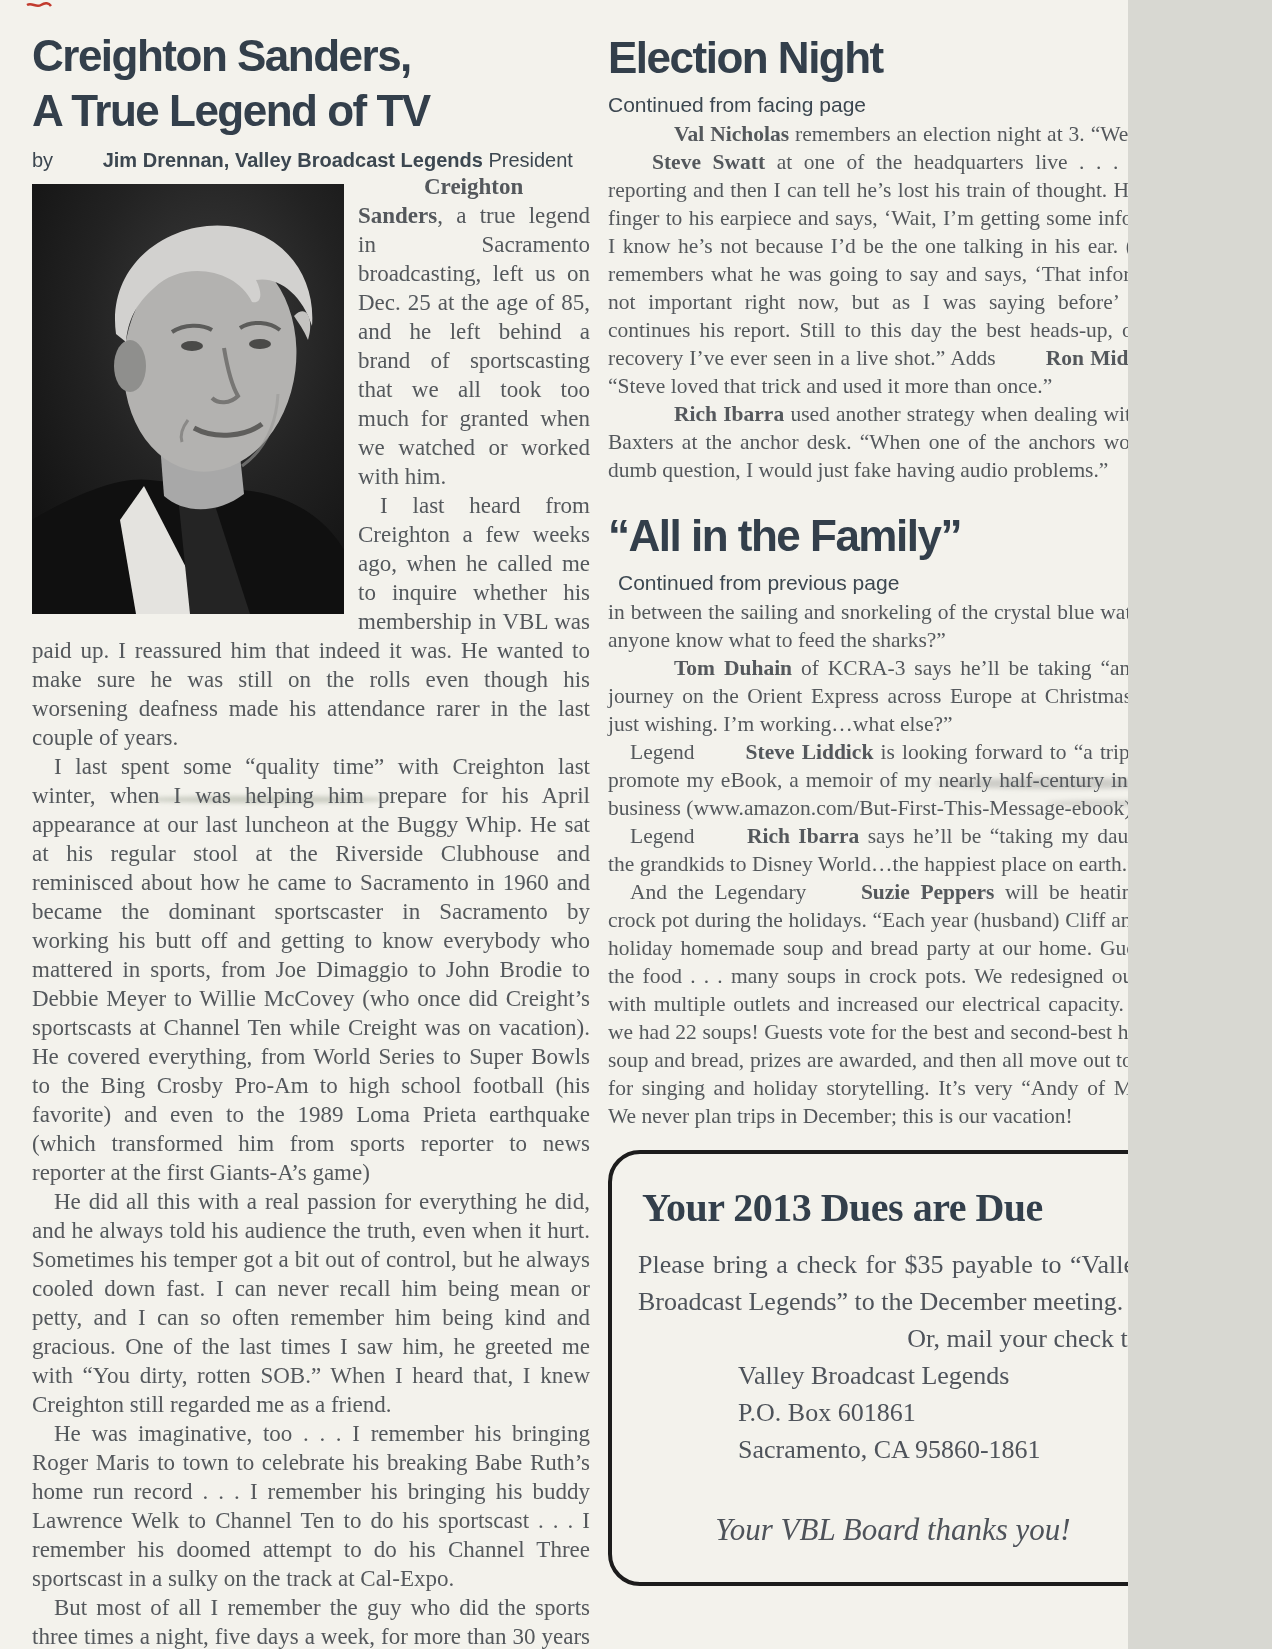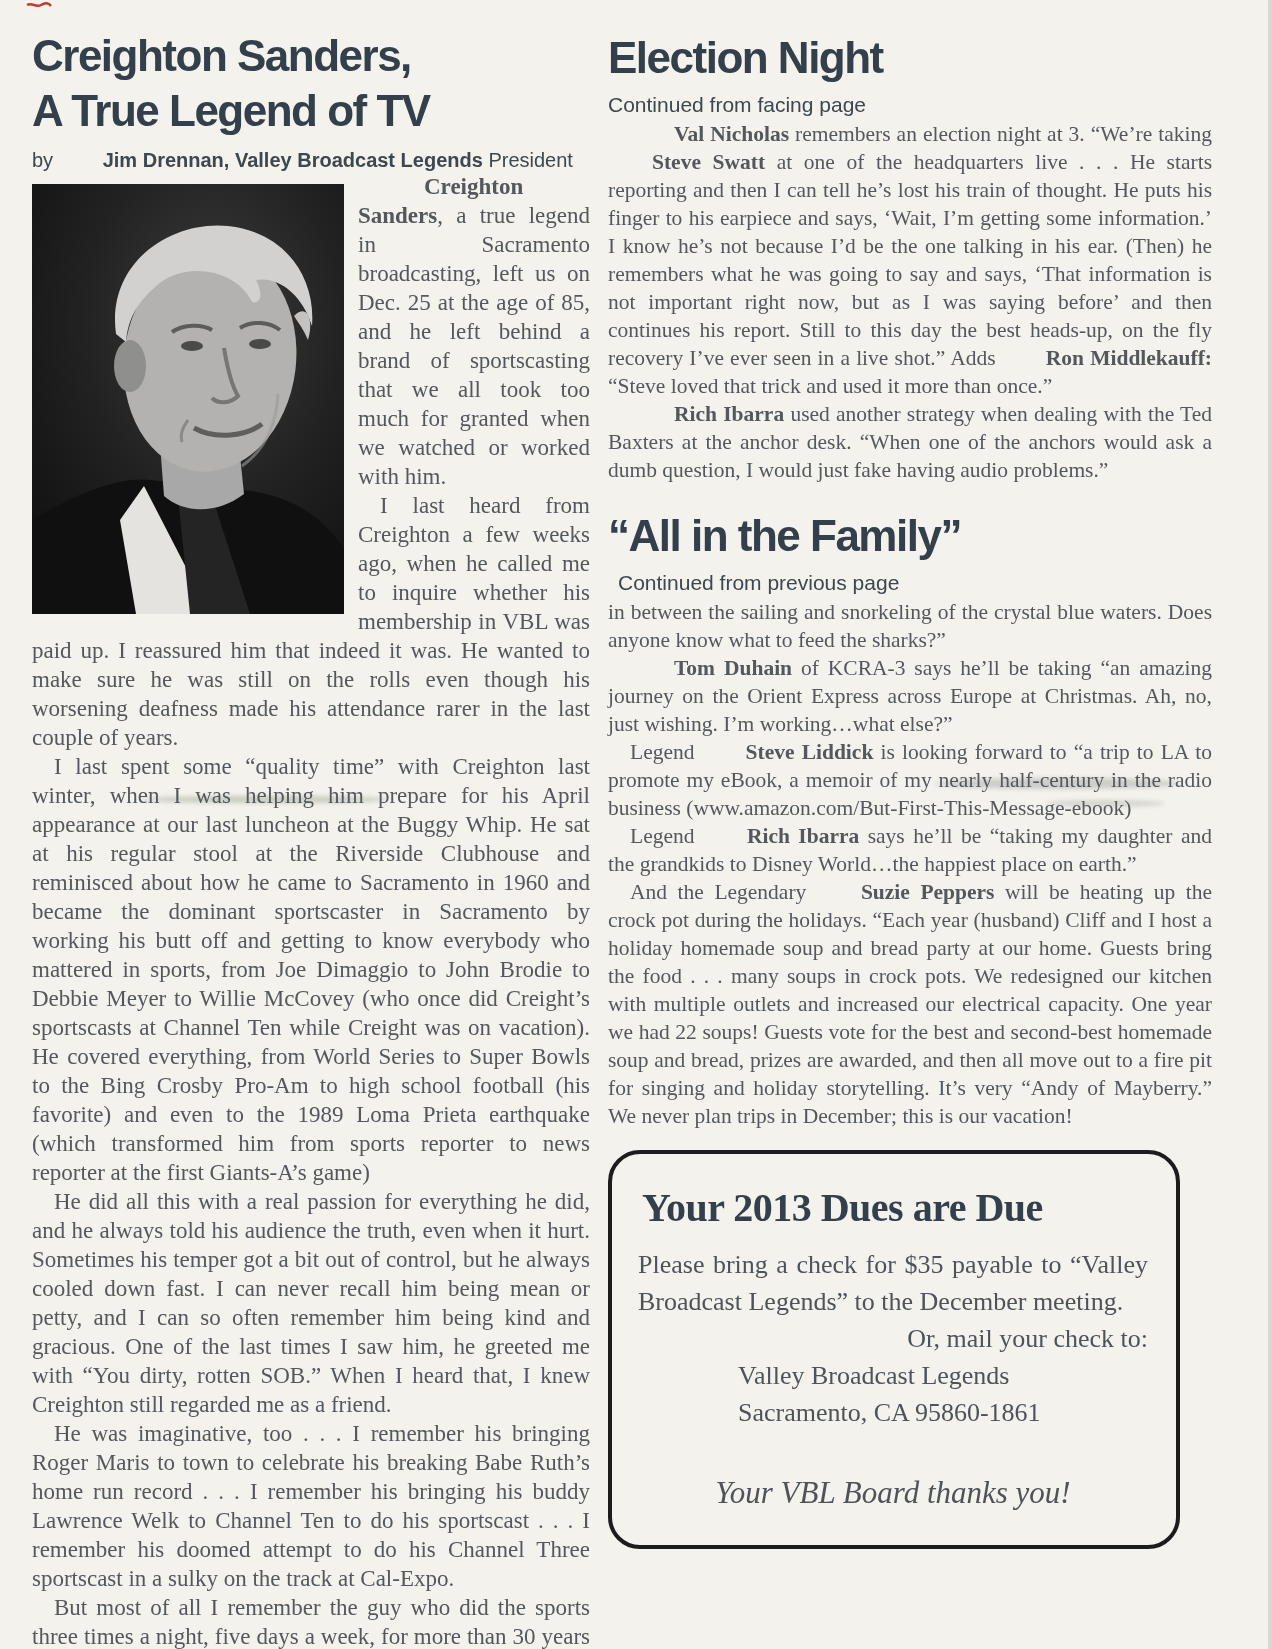--- a/index.html
+++ b/index.html
@@ -1,18 +1,18 @@
 <!DOCTYPE html>
 <html><head>
 <meta charset="utf-8">
 <style>
   html,body { margin:0; padding:0; background:#d8d8d2; }
   .page {
     position:relative;
-    width:1268px; height:1649px;
+    width:1128px; height:1649px;
     background:var(--bg,#f3f2ec);
     font-family:"Liberation Serif", serif;
     color:var(--body,#54585c);
     overflow:hidden;
   }
   .col-left  { position:absolute; left:32px;  top:28px; width:558px; }
   .col-right { position:absolute; left:608px; top:30px; width:604px; }
 
   .head {
     font-family:"Liberation Sans", sans-serif;
@@ -185,20 +185,21 @@
       </div>
     </div>
 
     <div class="dues-box">
       <div class="dues-title">Your 2013 Dues are Due</div>
       <div class="dues-text">
         <p>Please bring a check for $35 payable to “Valley Broadcast Legends” to the December meeting.</p>
         <p class="dues-or">Or, mail your check to:</p>
         <div class="dues-address">
           <div>Valley Broadcast Legends</div>
+          <div>P.O. Box 601861</div>
           <div>Sacramento, CA  95860-1861</div>
         </div>
       </div>
       <div class="dues-closing">Your VBL Board thanks you!</div>
     </div>
 
   </div>
 </div>
 
 </body></html>

